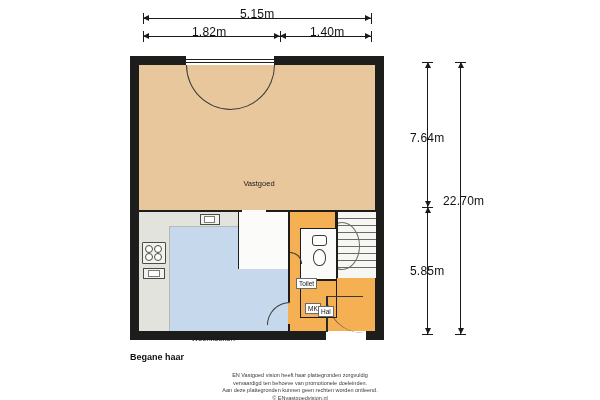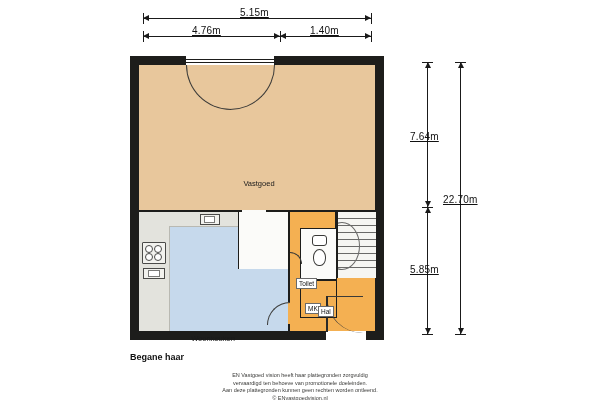--- a/index.html
+++ b/index.html
@@ -42,25 +42,24 @@
     background: #1a1a1a;
   }
   .tick-h {
     position: absolute;
     height: 1px;
     width: 11px;
     background: #1a1a1a;
   }
   .dimlabel {
     position: absolute;
-    font-size: 10px;
+    font-size: 12px;
     color: #111;
     white-space: nowrap;
     letter-spacing: 0.2px;
-    text-decoration: underline;
   }
 
   
   .arrow {
     position: absolute;
     width: 0; height: 0;
   }
   .arrow-l {
     border-top: 3px solid transparent;
     border-bottom: 3px solid transparent;
@@ -286,21 +285,21 @@
     <div class="arrow arrow-r" style="left:365px; top:15px;"></div>
     <div class="tick-v" style="left:143px; top:13px;"></div>
     <div class="tick-v" style="left:371px; top:13px;"></div>
     <div class="dimlabel" style="left:240px; top:7px;">5.15m</div>
 
     <div class="dimline-h" style="left:143px; top:36px; width:137px;"></div>
     <div class="arrow arrow-l" style="left:143px; top:33px;"></div>
     <div class="arrow arrow-r" style="left:274px; top:33px;"></div>
     <div class="tick-v" style="left:143px; top:31px;"></div>
     <div class="tick-v" style="left:280px; top:31px;"></div>
-    <div class="dimlabel" style="left:192px; top:25px;">4.76m</div>
+    <div class="dimlabel" style="left:192px; top:25px;">1.82m</div>
 
     <div class="dimline-h" style="left:280px; top:36px; width:91px;"></div>
     <div class="arrow arrow-l" style="left:280px; top:33px;"></div>
     <div class="arrow arrow-r" style="left:365px; top:33px;"></div>
     <div class="tick-v" style="left:371px; top:31px;"></div>
     <div class="dimlabel" style="left:310px; top:25px;">1.40m</div>
   </div>
 
   <div>
 

